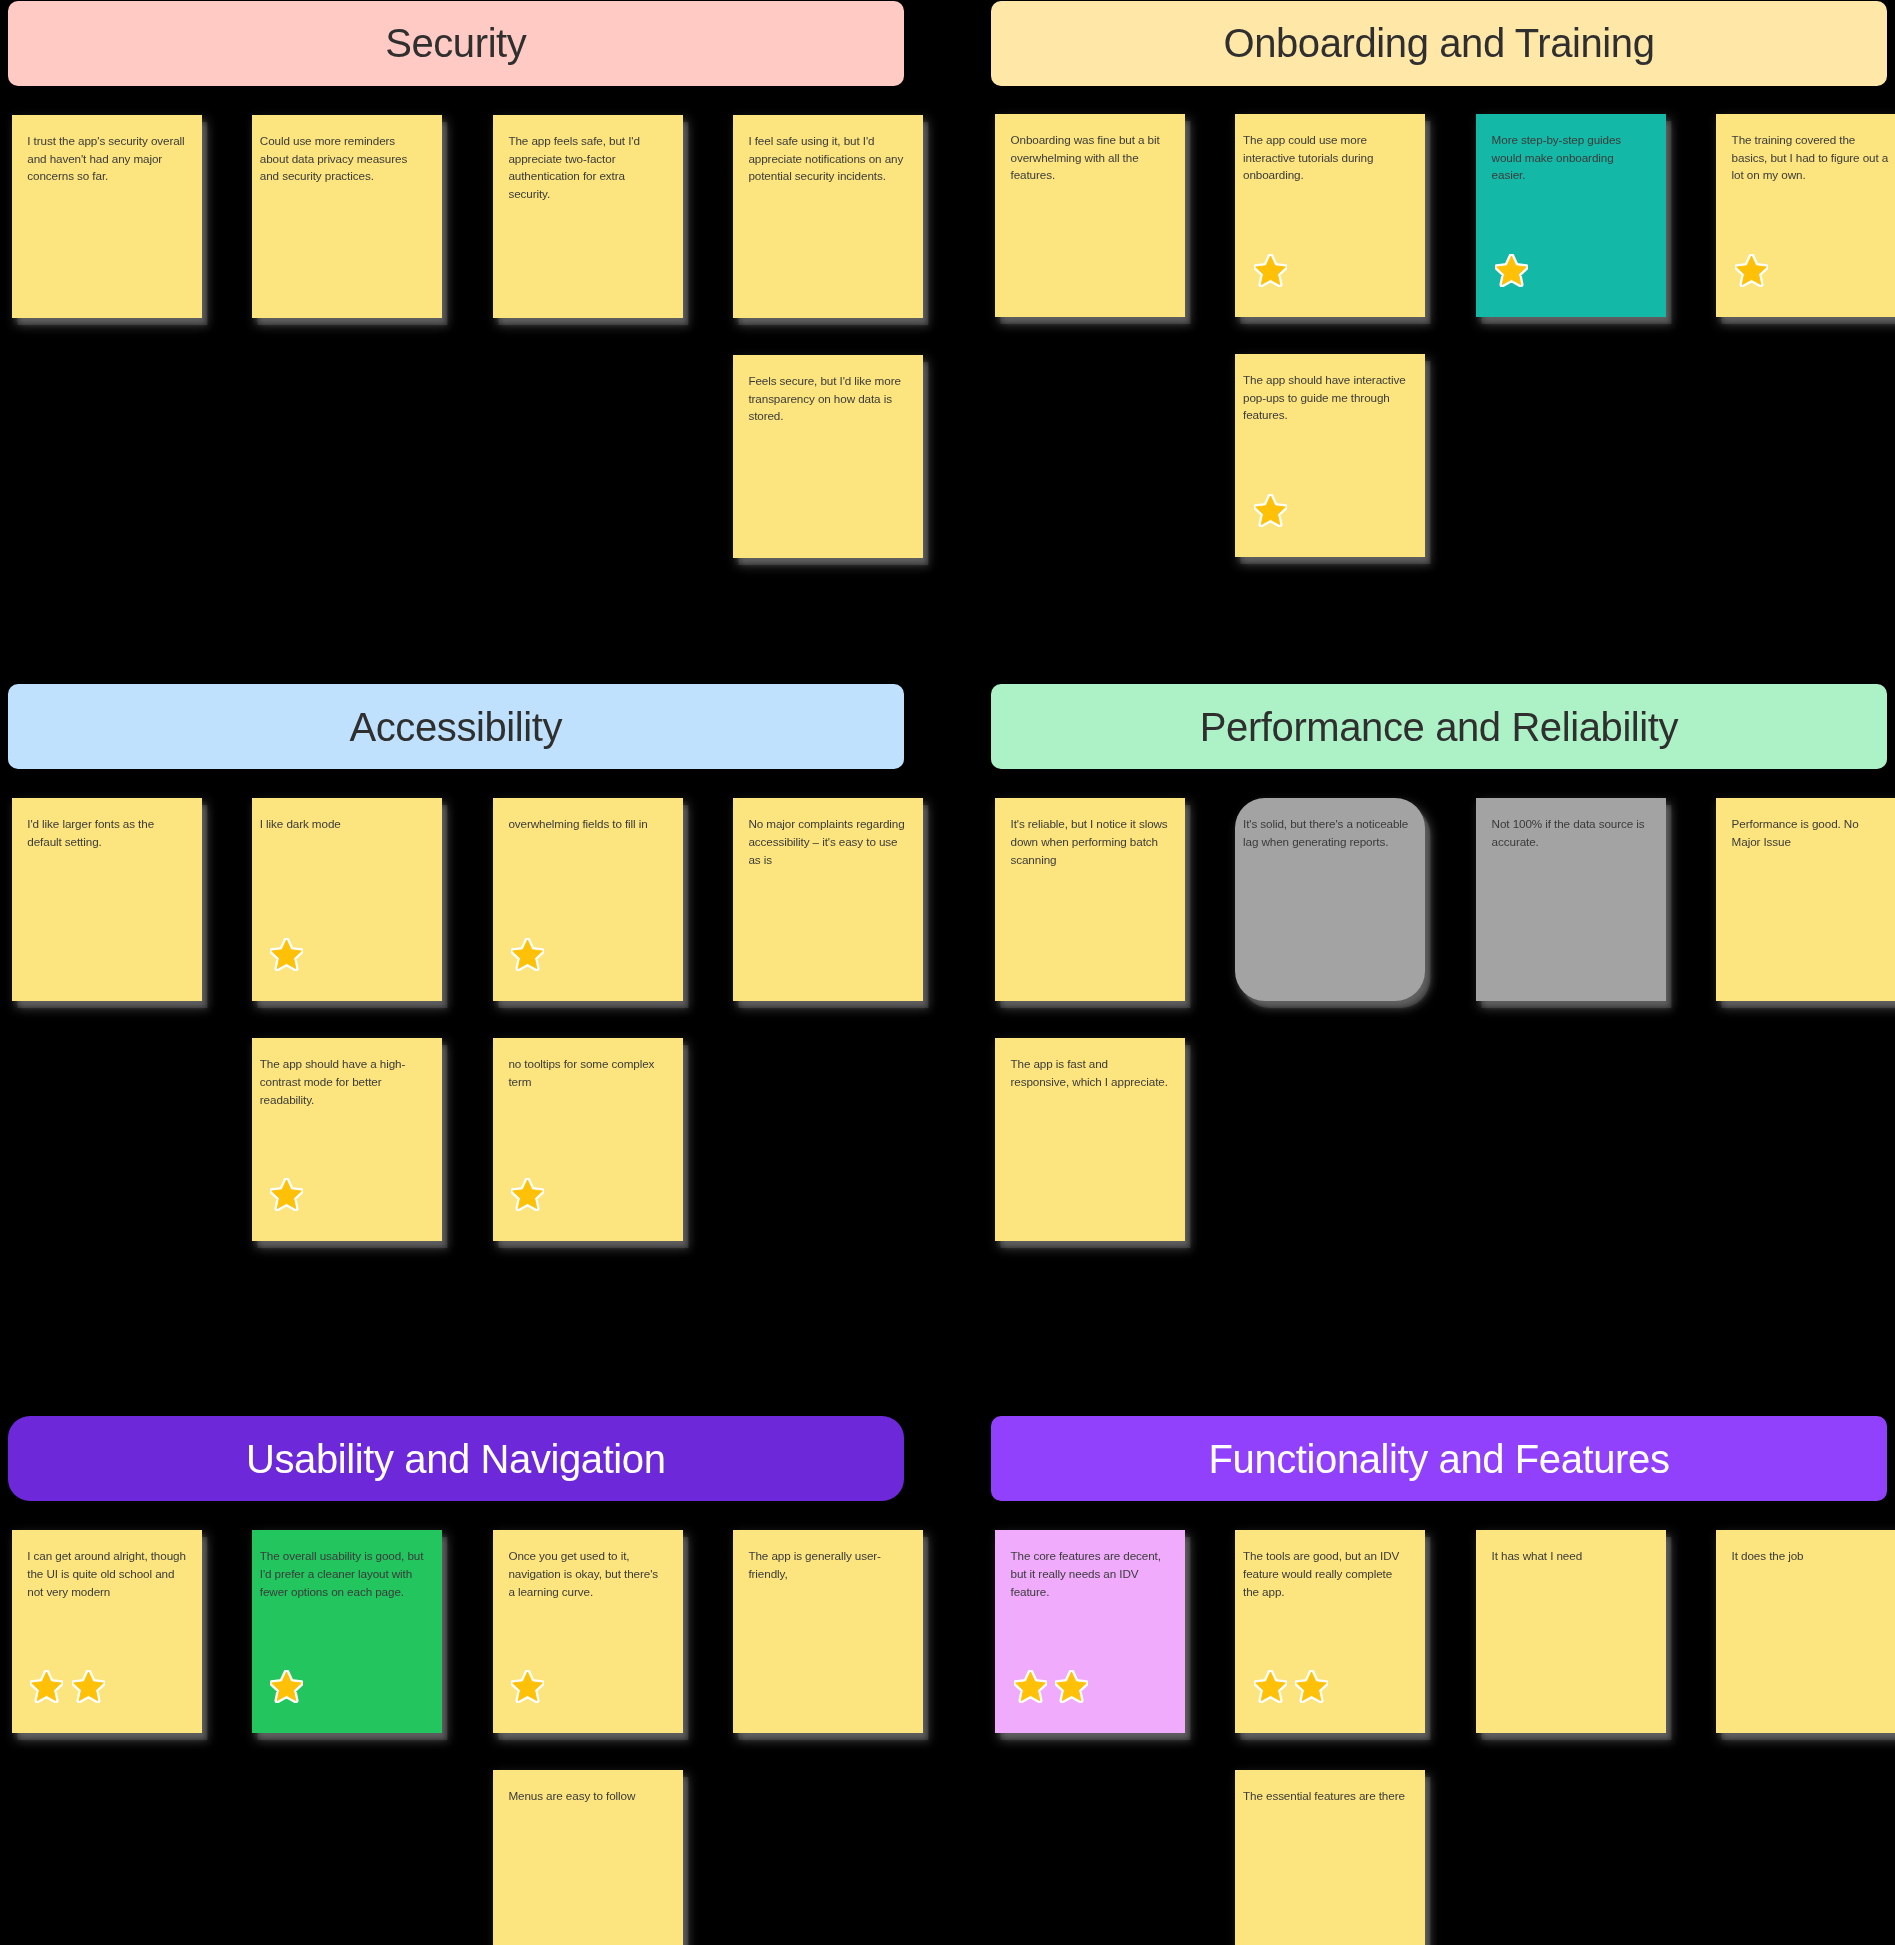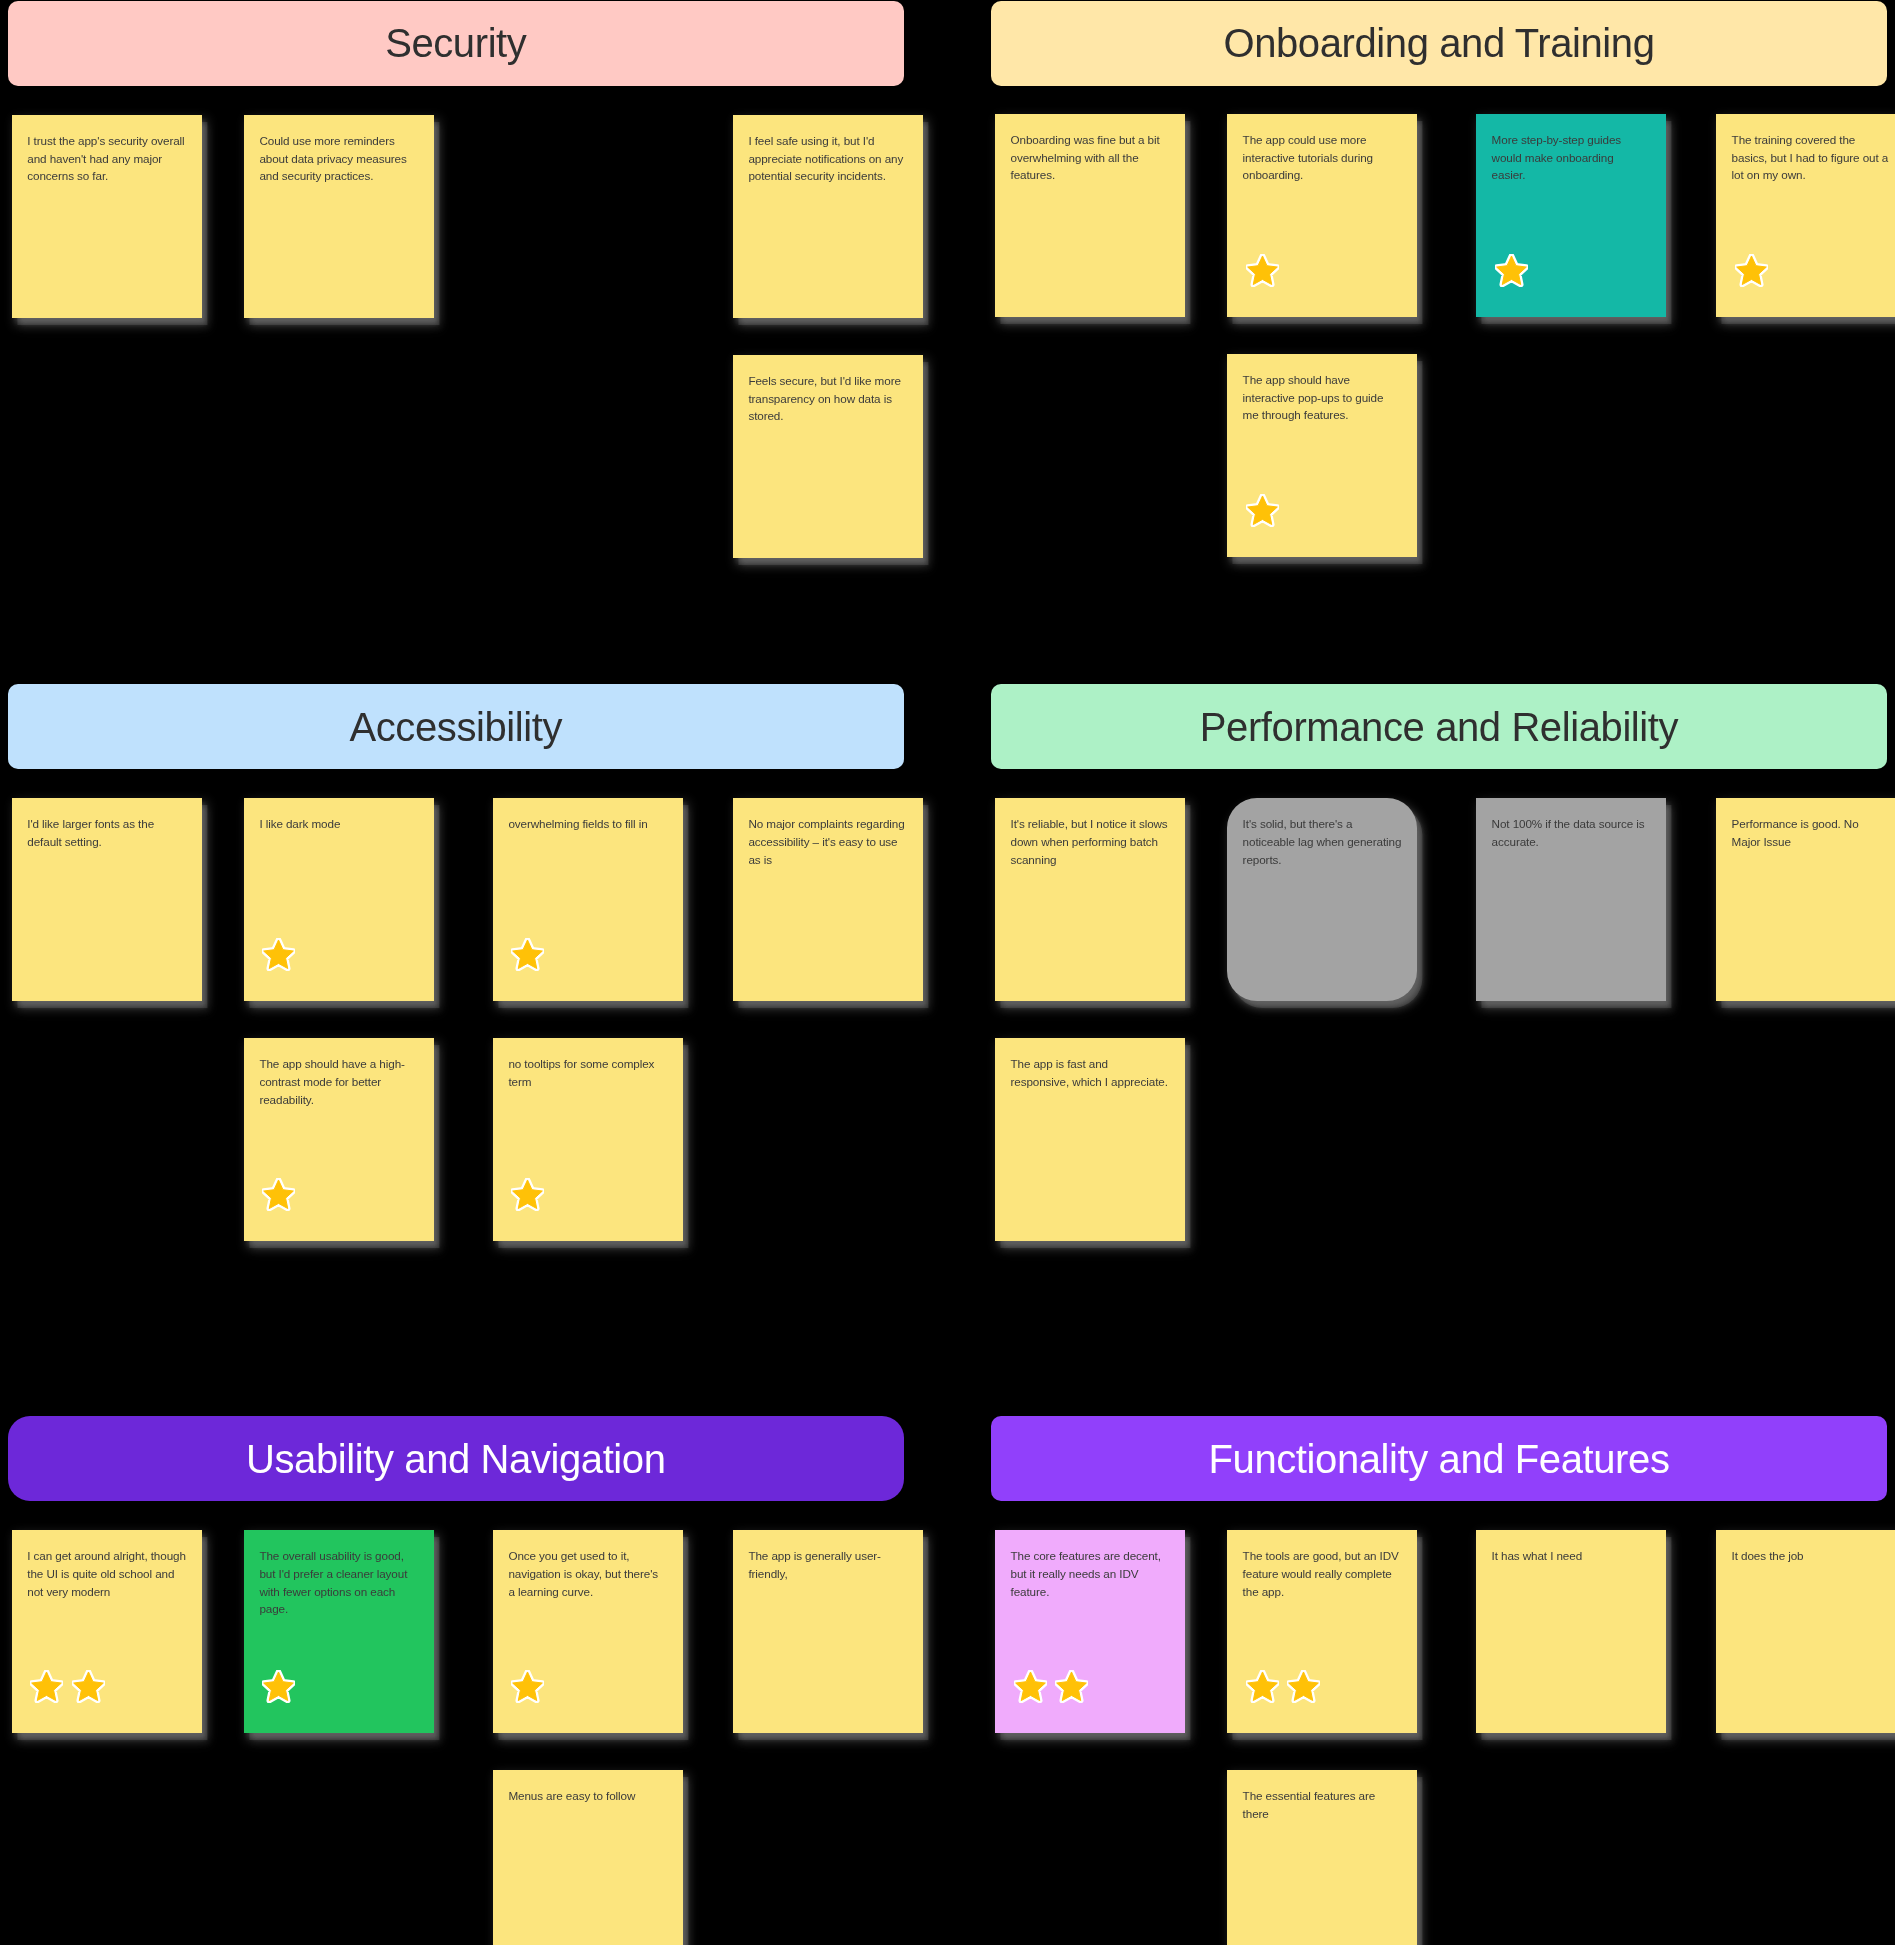--- a/index.html
+++ b/index.html
@@ -80,41 +80,44 @@
     align-items: center;
   }
   .star-ico {
     display: block;
     width: 33px;
     height: 33px;
   }
 
   
   .c0 { left: 3.9px; }
-  .c1 { left: 236px; }
+  .c1 { left: 244px; padding-left: 8px; }
   .c2 { left: 485px; }
   .c3 { left: 725px; }
   .r0 { top: 0px; }
   .r1 { top: 240px; }
 </style>
 </head>
 <body>
 
 <div id="board">
     <div class="category col-left" style="top: 0.8px;">
       <div class="cat-header" style="background: rgb(255, 201, 196);">
         <div class="cat-header-title" style="color: rgb(47, 47, 47);">Security</div>
       </div>
       <div class="notes-grid" style="height: 481px;">
         <div class="note c0 r0" style="background: rgb(252, 229, 126);">
           <div class="note-text" style="color: rgb(59, 59, 59);">I trust the app's security overall and haven't had any major concerns so far.</div>
         </div>
         <div class="note c1 r0" style="background: rgb(252, 229, 126);">
           <div class="note-text" style="color: rgb(59, 59, 59);">Could use more reminders about data privacy measures and security practices.</div>
         </div>
+        <div class="note c2 r0" style="background: rgb(252, 229, 126);">
+          <div class="note-text" style="color: rgb(59, 59, 59);">The app feels safe, but I'd appreciate two-factor authentication for extra security.</div>
+        </div>
         <div class="note c3 r0" style="background: rgb(252, 229, 126);">
           <div class="note-text" style="color: rgb(59, 59, 59);">I feel safe using it, but I'd appreciate notifications on any potential security incidents.</div>
         </div>
         <div class="note c3 r1" style="background: rgb(252, 229, 126);">
           <div class="note-text" style="color: rgb(59, 59, 59);">Feels secure, but I'd like more transparency on how data is stored.</div>
         </div>
       </div>
     </div>
     <div class="category col-right" style="top: 0.8px;">
       <div class="cat-header" style="background: rgb(255, 231, 168);">

